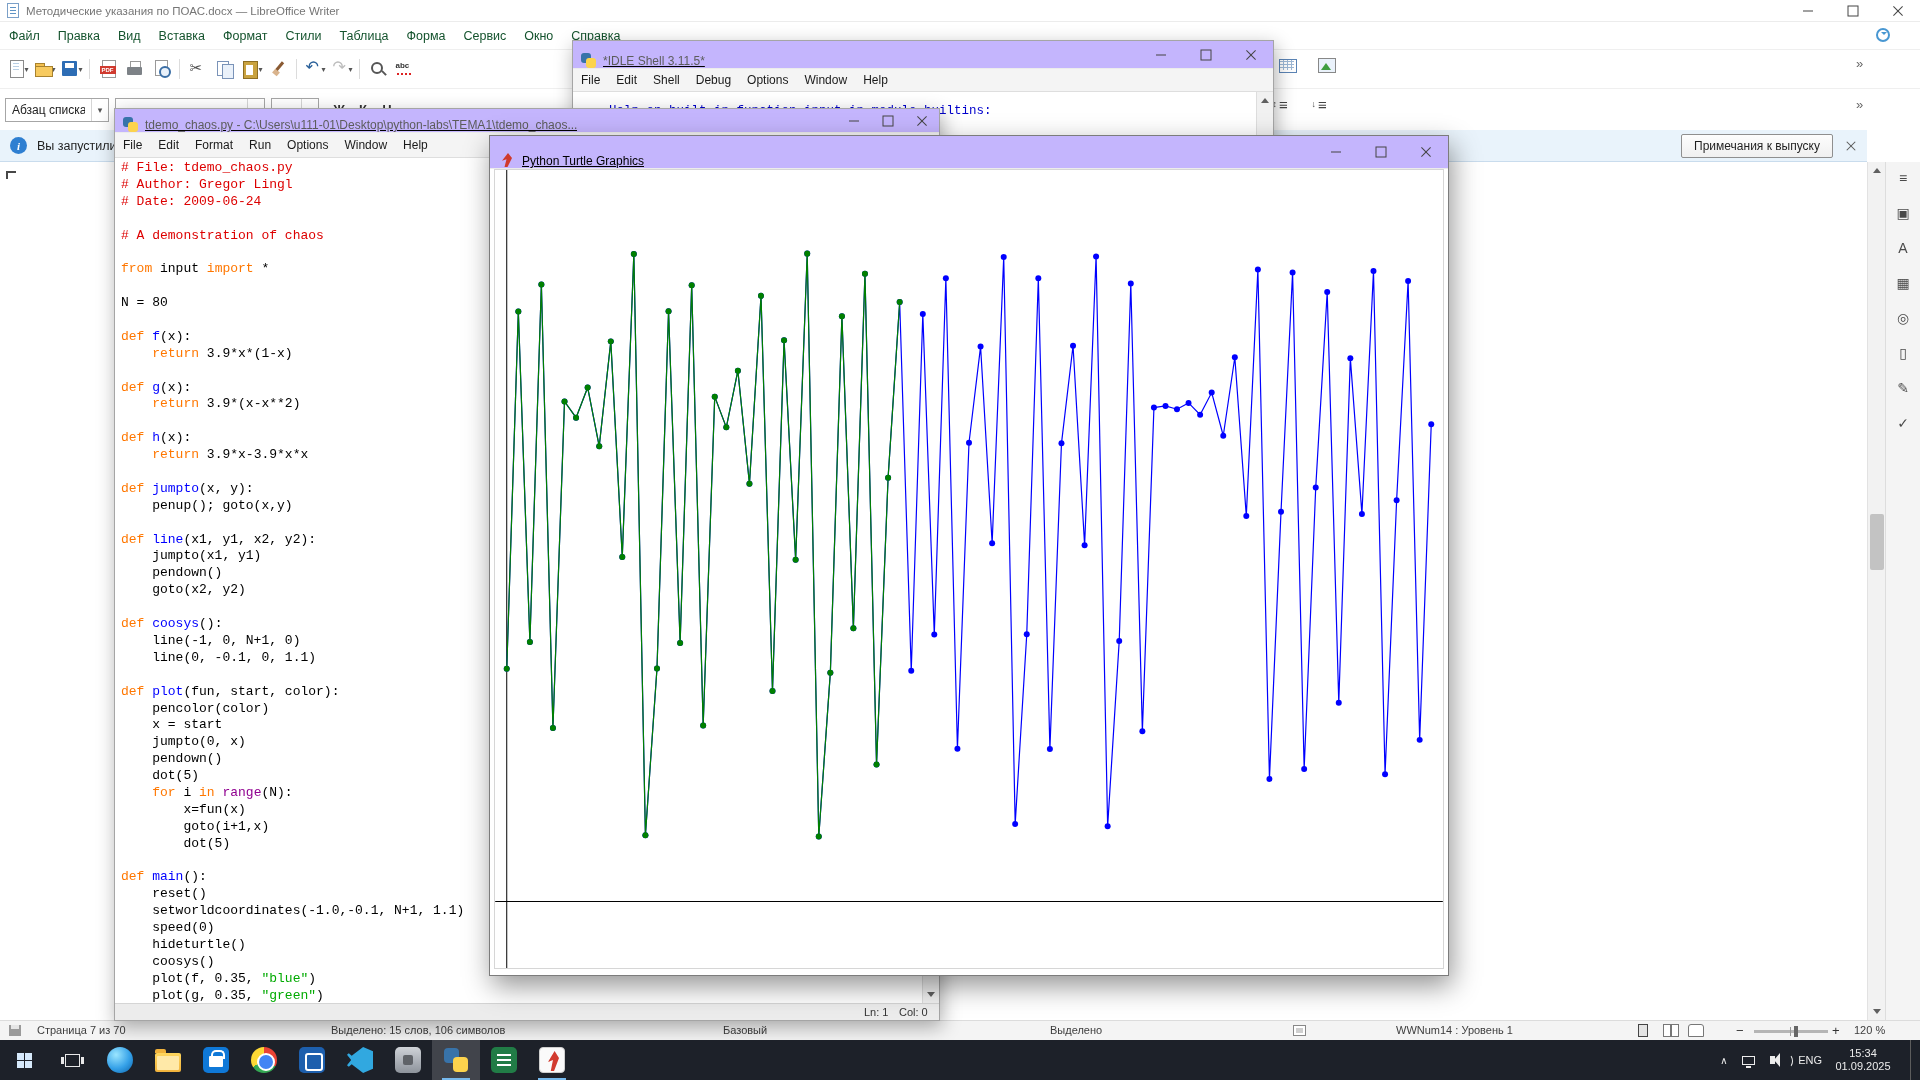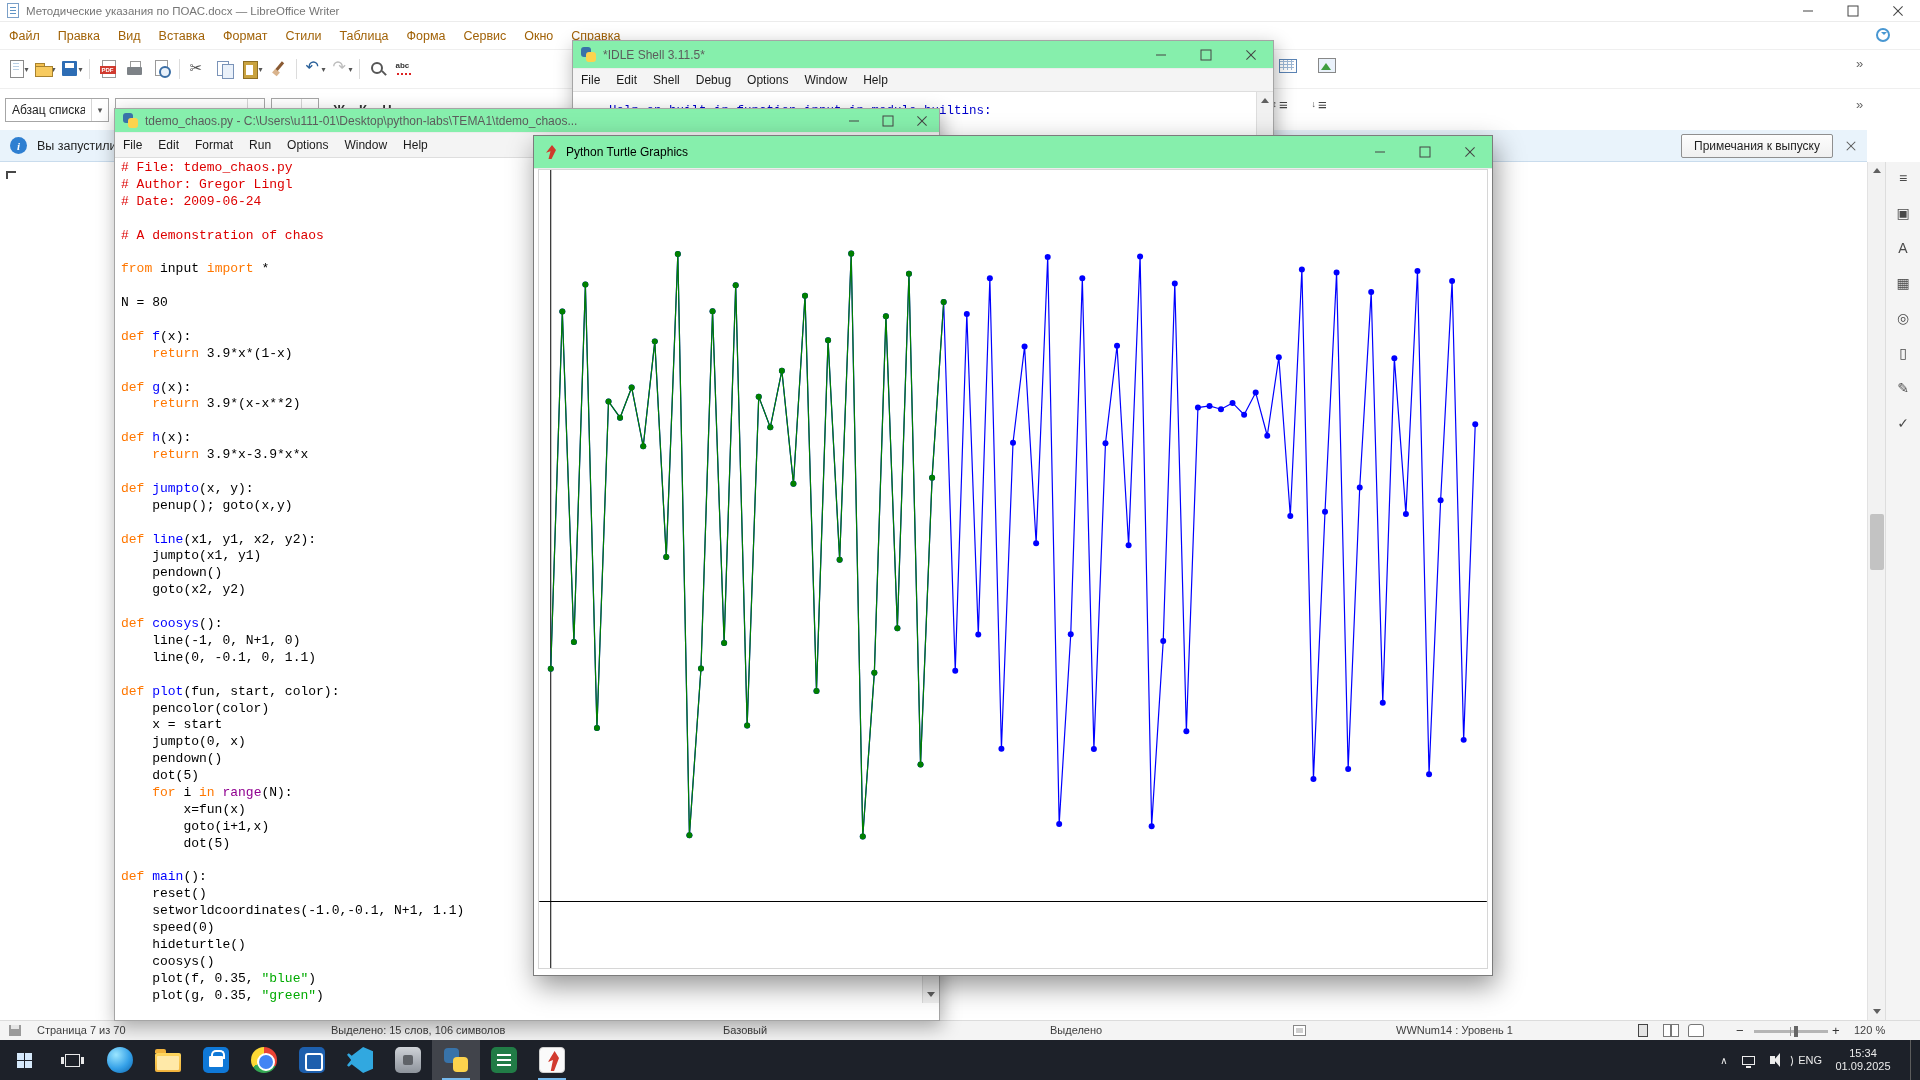--- a/index.html
+++ b/index.html
@@ -2,22 +2,22 @@
 <html><head>
 <meta charset="utf-8">
 <style>
   *{margin:0;padding:0;box-sizing:border-box;}
   html,body{width:1920px;height:1080px;overflow:hidden;background:#fff;
     font-family:"Liberation Sans",sans-serif;}
   #screen{position:relative;width:1920px;height:1080px;background:#fff;}
 
   
   .win{position:absolute;background:#fff;border:1px solid #a5a5a5;box-shadow:2px 6px 18px rgba(0,0,0,.32);}
-  .win.active{border-color:#7c7c7c;box-shadow:3px 10px 26px rgba(0,0,0,.42);margin-left:44px;}
-  .tbar{display:flex;align-items:center;background:#86efac;border-bottom:1px solid #ececec;}
+  .win.active{border-color:#7c7c7c;box-shadow:3px 10px 26px rgba(0,0,0,.42);}
+  .tbar{display:flex;align-items:flex-end;background:#c4b5fd;border-bottom:1px solid #ececec;text-decoration:underline;}
   .ttl{font-size:12px;color:#5c5c5c;margin-left:7px;white-space:nowrap;overflow:hidden;}
   .active .ttl{color:#000;}
   .wbtns{margin-left:auto;display:flex;height:100%;}
   .wb{width:45px;height:100%;position:relative;}
   .wb::before,.wb::after{content:"";position:absolute;left:50%;top:50%;}
   .wb-min::before{width:10px;height:1px;background:#444;transform:translate(-50%,-50%);}
   .wb-max::before{width:9px;height:9px;border:1px solid #444;transform:translate(-50%,-50%);}
   .wb-cls::before{width:13px;height:1px;background:#444;transform:translate(-50%,-50%) rotate(45deg);}
   .wb-cls::after{width:13px;height:1px;background:#444;transform:translate(-50%,-50%) rotate(-45deg);}
   .tkmenu{display:flex;align-items:center;font-size:12px;color:#1a1a1a;background:#f4f4f4;border-bottom:1px solid #dedede;}
@@ -31,21 +31,21 @@
   .writer-ico::after{content:"";position:absolute;left:2px;top:3px;right:2px;height:8px;
     background:repeating-linear-gradient(#5e93c5 0 1px,transparent 1px 3px);}
   .turtle-ico{width:16px;height:16px;position:relative;flex:none;margin-left:9px;}
   .turtle-ico::after{content:"";position:absolute;left:3px;top:1px;width:10px;height:14px;background:#cf3a2c;
     clip-path:polygon(60% 0,100% 35%,55% 100%,25% 100%,45% 45%,0 55%);}
 
   
   .lo-title{position:absolute;left:0;top:0;width:1920px;height:22px;background:#fff;display:flex;align-items:center;border-bottom:1px solid #ececec;}
   .lo-title .ttext{font-size:11.5px;color:#767676;margin-left:7px;}
   .lo-title .wbtns .wb{height:22px;}
-  .lo-menubar{position:absolute;left:0;top:22px;width:1920px;height:27px;background:#fff;display:flex;align-items:center;font-size:12.5px;color:#a16207;}
+  .lo-menubar{position:absolute;left:0;top:22px;width:1920px;height:27px;background:#fff;display:flex;align-items:center;font-size:12.5px;color:#14532d;}
   .lo-menubar .mi{padding:5px 9px;}
   .update-ico{position:absolute;right:30px;top:6px;width:14px;height:14px;border:2px solid #4897d2;border-radius:50%;}
   .update-ico::after{content:"";position:absolute;left:3px;top:2px;width:0;height:0;border:3px solid transparent;border-top-color:#4897d2;}
   .lo-tb1{position:absolute;left:0;top:49px;width:1920px;height:39px;background:#fff;border-top:1px solid #efefef;display:flex;align-items:center;padding-left:4px;}
   .lo-tb2{position:absolute;left:0;top:88px;width:1920px;height:42px;background:#fff;border-top:1px solid #efefef;display:flex;align-items:center;}
   .tbtn{width:27px;height:28px;display:flex;align-items:center;justify-content:center;border-radius:2px;flex:none;}
   .tsep{width:1px;height:20px;background:#dcdcdc;margin:0 4px;flex:none;}
   .dd{font-size:8px;color:#555;margin-left:-2px;}
   .dd::after{content:"▾";}
 
@@ -499,20 +499,24 @@
         <div class="cl"><span class="tk-p">    speed(0)</span></div>
         <div class="cl"><span class="tk-p">    hideturtle()</span></div>
         <div class="cl"><span class="tk-p">    coosys()</span></div>
         <div class="cl"><span class="tk-p">    plot(f, 0.35, </span><span class="tk-s">"blue"</span><span class="tk-p">)</span></div>
         <div class="cl"><span class="tk-p">    plot(g, 0.35, </span><span class="tk-s">"green"</span><span class="tk-p">)</span></div>
       </div>
     <div class="ed-scroll">
       <div class="arr-up"></div>
       <div class="ed-thumb"></div>
       <div class="arr-dn arr-bot"></div>
+    </div>
+    <div class="ed-status">
+      <span class="ln">Ln: 1</span>
+      <span class="col">Col: 0</span>
     </div>
   </div>
 
   <div id="turtle" class="win active">
     <div class="tbar">
       <span class="turtle-ico"></span>
       <span class="ttl">Python Turtle Graphics</span>
       <span class="wbtns">
         <span class="wb wb-min"></span>
         <span class="wb wb-max"></span>

